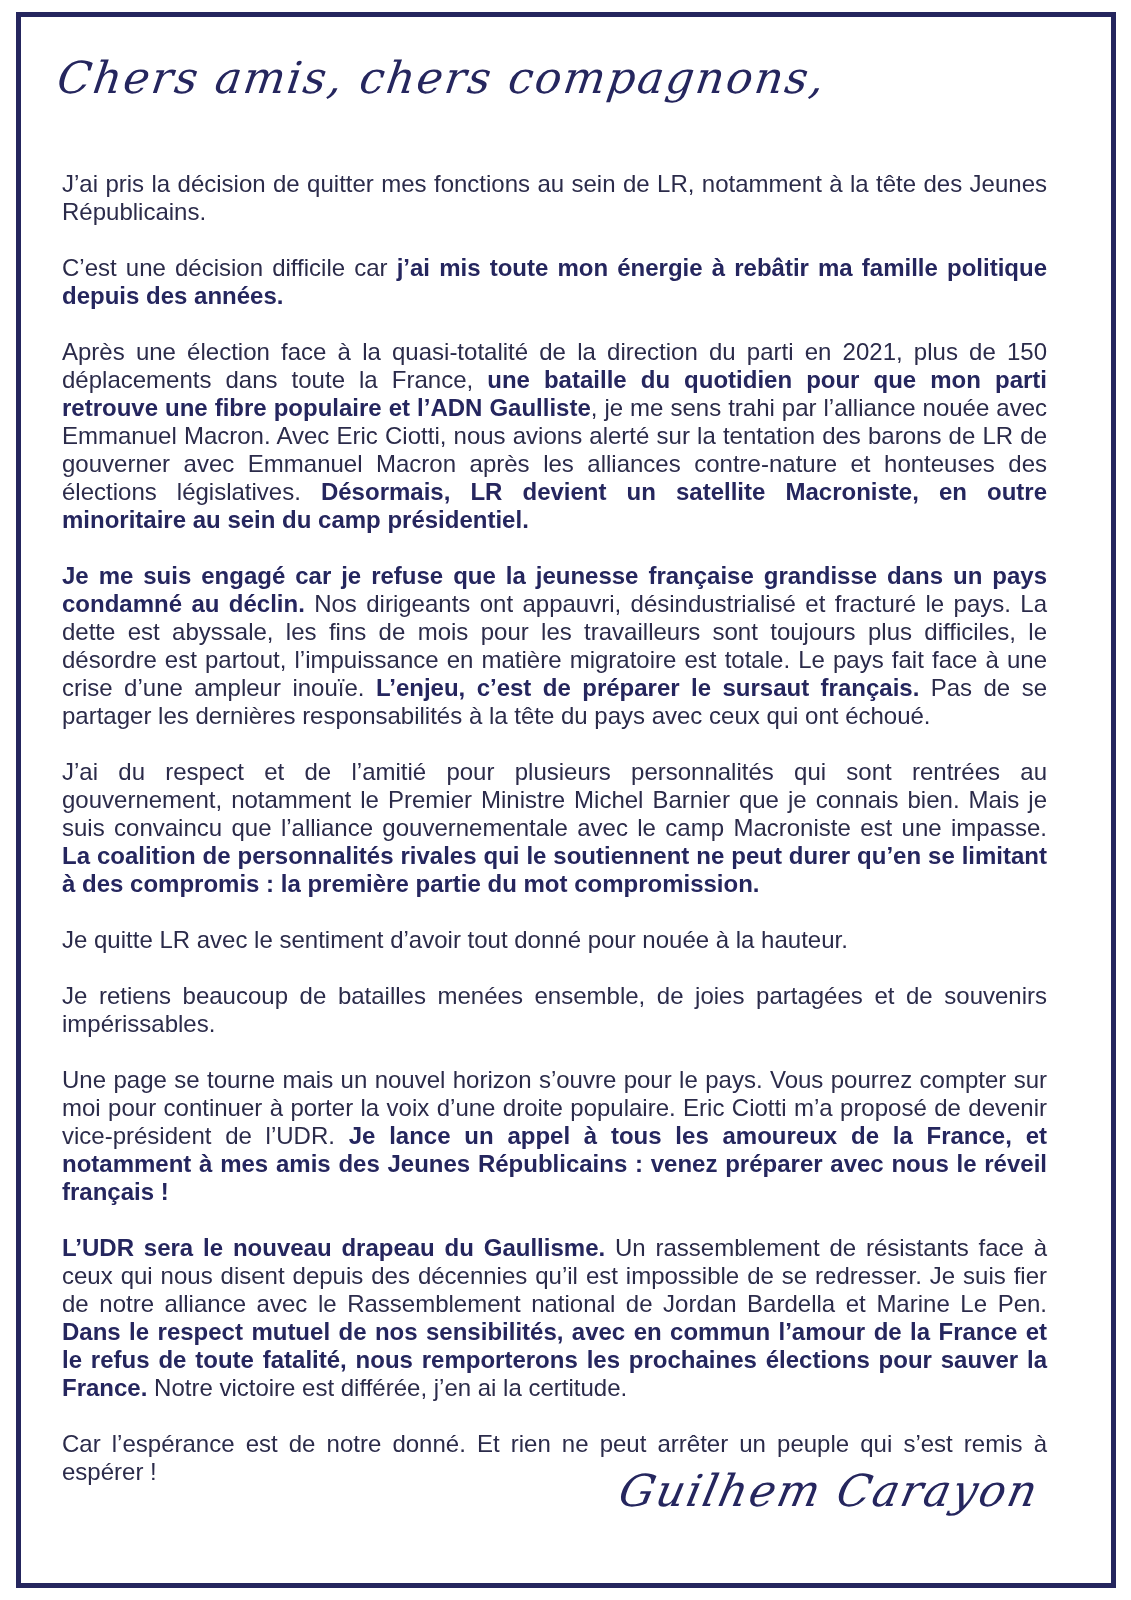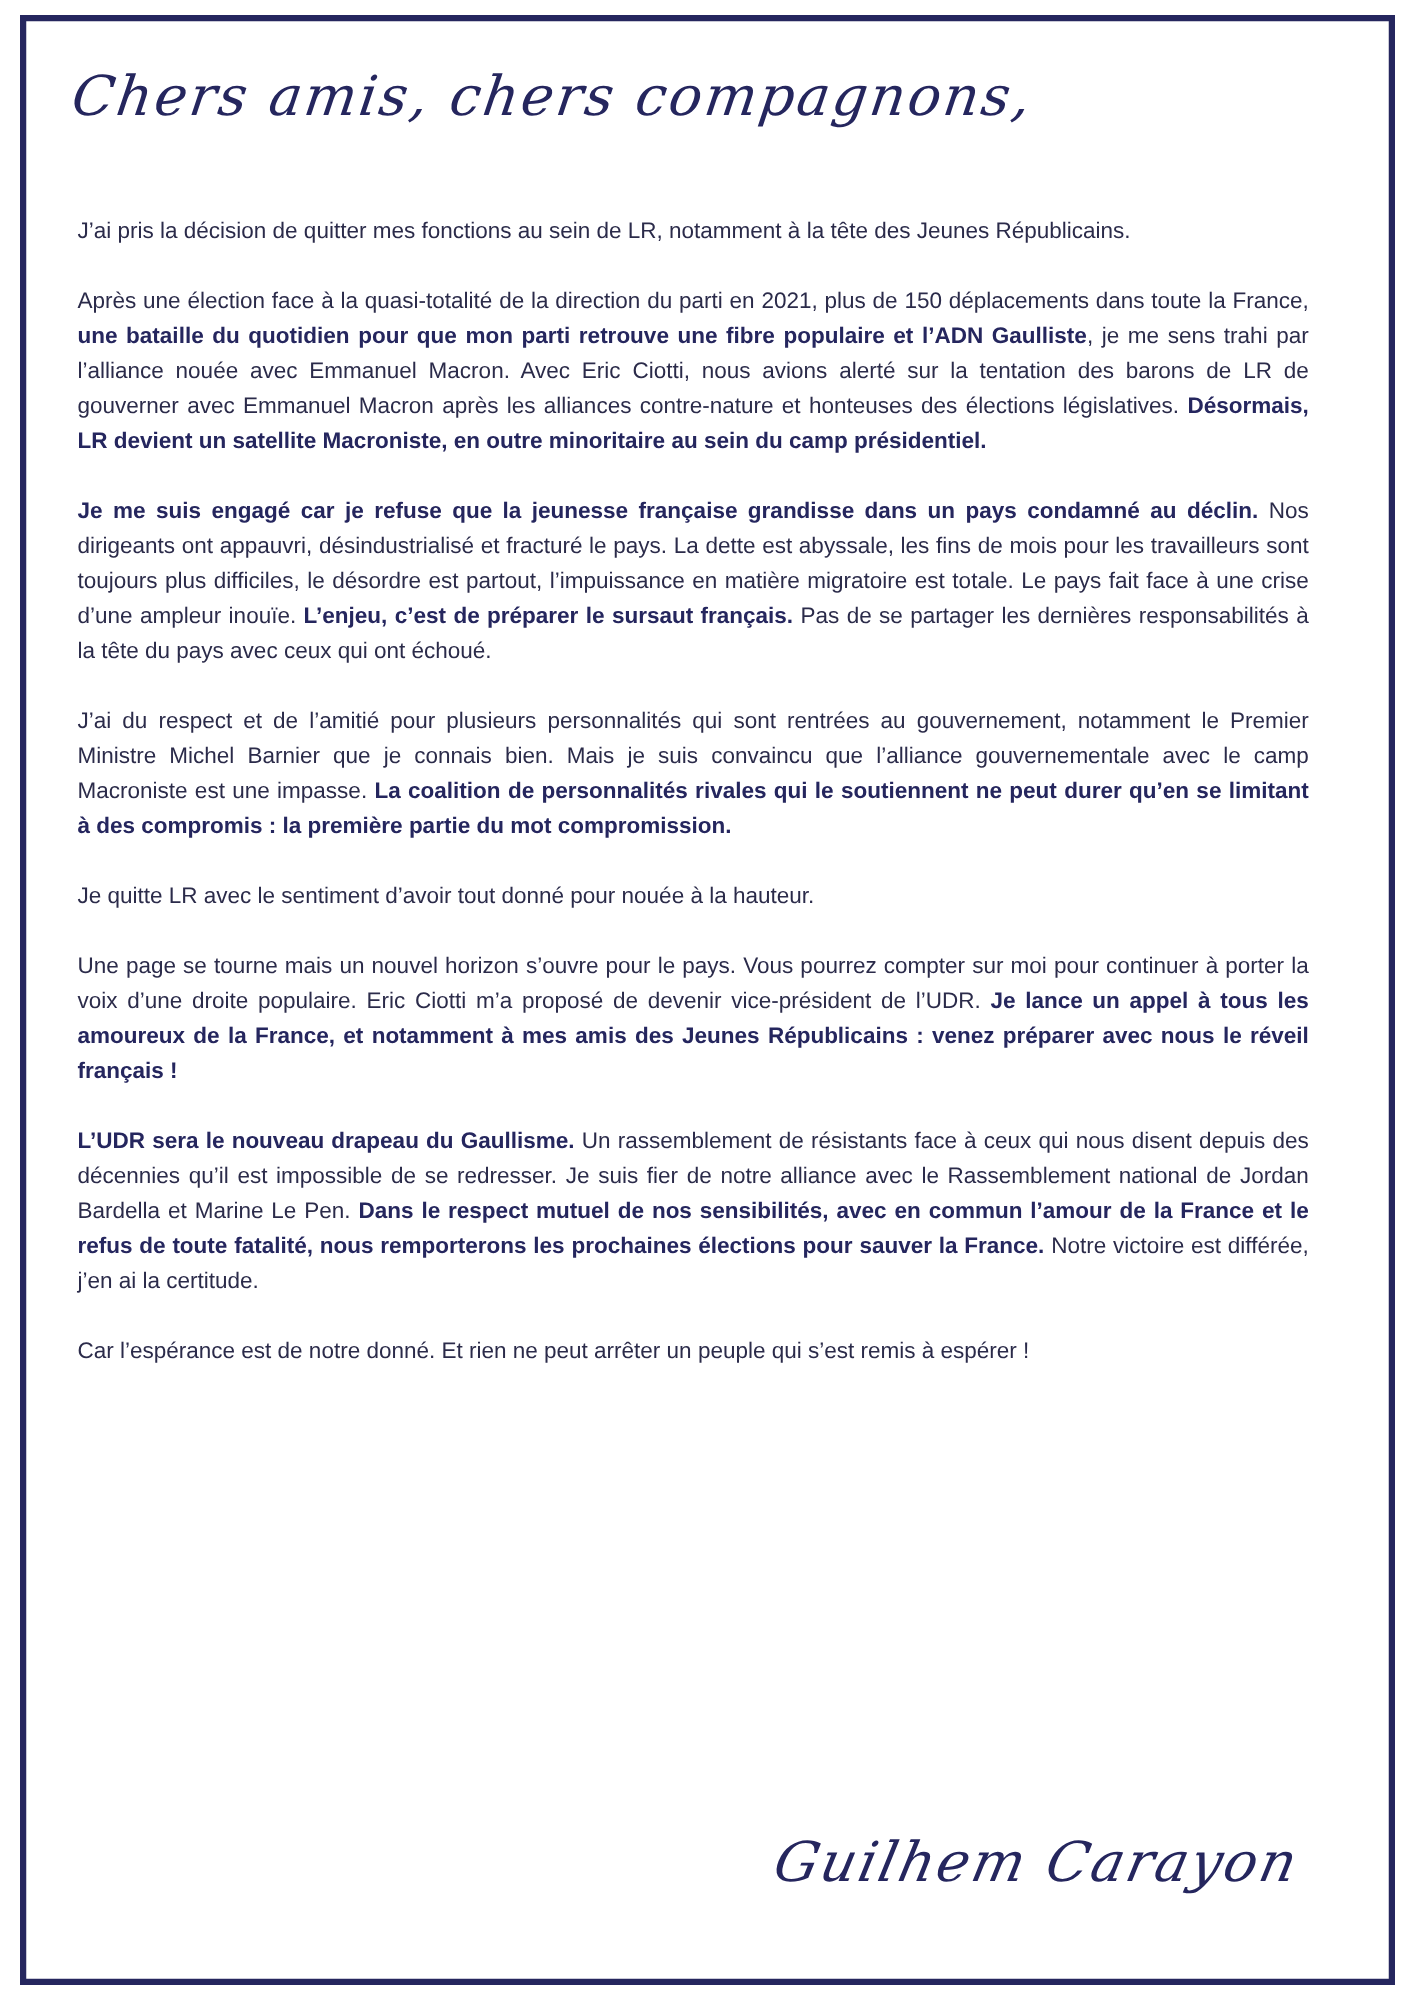--- a/index.html
+++ b/index.html
@@ -9,43 +9,45 @@
     border: 5px solid #25265e; box-sizing: content-box;
   }
   .salutation {
     position: absolute; left: 58px; top: 52px;
     font-family: "DejaVu Serif", serif; font-style: italic;
     font-size: 44px; color: #25265e; letter-spacing: 2px;
     transform: skewX(-8deg); font-weight: normal;
   }
   .body {
     position: absolute; left: 62px; top: 170px; width: 985px;
-    font-family: "Liberation Sans", sans-serif; font-size: 18px;
+    font-family: "Liberation Sans", sans-serif; font-size: 24px;
     line-height: 28px; color: #2b2b4a; text-align: justify;
   }
   .body p { margin: 0 0 28px 0; }
   .body b { font-weight: bold; color: #25265e; }
   .signature {
     position: absolute; left: 620px; top: 1465px;
     font-family: "DejaVu Serif", serif; font-style: italic;
     font-size: 44px; color: #25265e; letter-spacing: 2px;
     transform: skewX(-12deg);
   }
 </style>
 </head>
 <body>
 
 <div class="frame"></div>
 
 <div class="salutation">Chers amis, chers compagnons,</div>
 
 <div class="body" id="letter-body">
     <p><span>J’ai pris la décision de quitter mes fonctions au sein de LR, notamment à la tête des Jeunes Républicains.</span></p>
+    <p><span>C’est une décision difficile car </span><b>j’ai mis toute mon énergie à rebâtir ma famille politique depuis des années.</b></p>
     <p><span>Après une élection face à la quasi-totalité de la direction du parti en 2021, plus de 150 déplacements dans toute la France, </span><b>une bataille du quotidien pour que mon parti retrouve une fibre populaire et l’ADN Gaulliste</b><span>, je me sens trahi par l’alliance nouée avec Emmanuel Macron. Avec Eric Ciotti, nous avions alerté sur la tentation des barons de LR de gouverner avec Emmanuel Macron après les alliances contre-nature et honteuses des élections législatives. </span><b>Désormais, LR devient un satellite Macroniste, en outre minoritaire au sein du camp présidentiel.</b></p>
     <p><b>Je me suis engagé car je refuse que la jeunesse française grandisse dans un pays condamné au déclin.</b><span> Nos dirigeants ont appauvri, désindustrialisé et fracturé le pays. La dette est abyssale, les fins de mois pour les travailleurs sont toujours plus difficiles, le désordre est partout, l’impuissance en matière migratoire est totale. Le pays fait face à une crise d’une ampleur inouïe. </span><b>L’enjeu, c’est de préparer le sursaut français.</b><span> Pas de se partager les dernières responsabilités à la tête du pays avec ceux qui ont échoué.</span></p>
     <p><span>J’ai du respect et de l’amitié pour plusieurs personnalités qui sont rentrées au gouvernement, notamment le Premier Ministre Michel Barnier que je connais bien. Mais je suis convaincu que l’alliance gouvernementale avec le camp Macroniste est une impasse. </span><b>La coalition de personnalités rivales qui le soutiennent ne peut durer qu’en se limitant à des compromis : la première partie du mot compromission.</b></p>
     <p><span>Je quitte LR avec le sentiment d’avoir tout donné pour nouée à la hauteur.</span></p>
+    <p><span>Je retiens beaucoup de batailles menées ensemble, de joies partagées et de souvenirs impérissables.</span></p>
     <p><span>Une page se tourne mais un nouvel horizon s’ouvre pour le pays. Vous pourrez compter sur moi pour continuer à porter la voix d’une droite populaire. Eric Ciotti m’a proposé de devenir vice-président de l’UDR. </span><b>Je lance un appel à tous les amoureux de la France, et notamment à mes amis des Jeunes Républicains : venez préparer avec nous le réveil français !</b></p>
     <p><b>L’UDR sera le nouveau drapeau du Gaullisme.</b><span> Un rassemblement de résistants face à ceux qui nous disent depuis des décennies qu’il est impossible de se redresser. Je suis fier de notre alliance avec le Rassemblement national de Jordan Bardella et Marine Le Pen. </span><b>Dans le respect mutuel de nos sensibilités, avec en commun l’amour de la France et le refus de toute fatalité, nous remporterons les prochaines élections pour sauver la France.</b><span> Notre victoire est différée, j’en ai la certitude.</span></p>
     <p><span>Car l’espérance est de notre donné. Et rien ne peut arrêter un peuple qui s’est remis à espérer !</span></p>
   </div>
 
 <div class="signature">Guilhem Carayon</div>
 
 </body></html>

